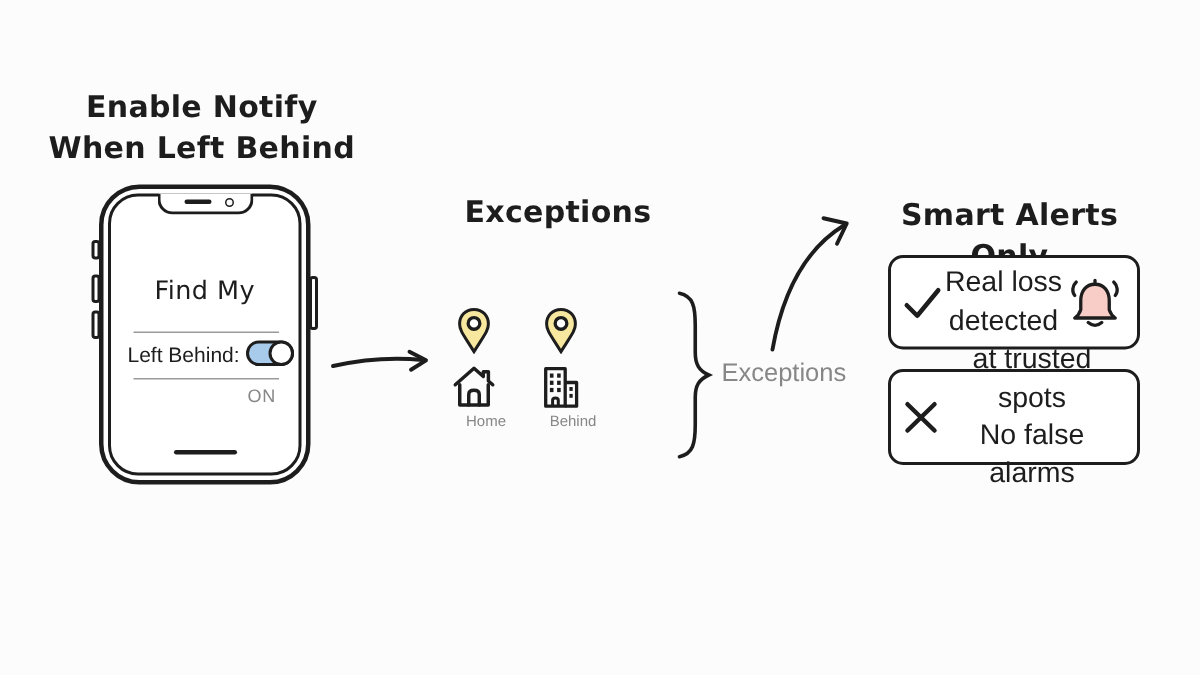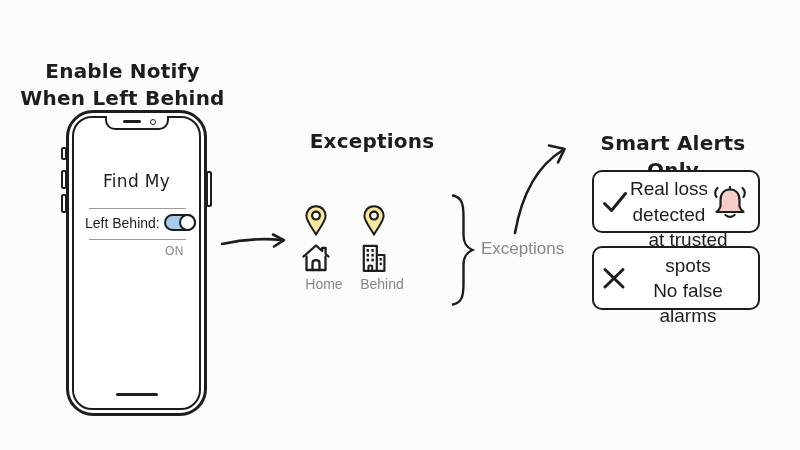--- a/index.html
+++ b/index.html
@@ -5,26 +5,26 @@
   :root{
     --ink:#1d1d1d; --gray:#878787; --pin-yellow:#F8E79E;
     --toggle-blue:#A9CBEB; --bell-pink:#F9CDC7; --background:#fcfcfc;
   }
   *{margin:0;padding:0;box-sizing:border-box;}
   html,body{width:800px;height:450px;overflow:hidden;}
   body{background:var(--background);font-family:"DejaVu Sans","Liberation Sans",sans-serif;color:var(--ink);}
   .stage{position:relative;width:800px;height:450px;}
 
   .title{position:absolute;font-weight:700;text-align:center;font-size:20px;line-height:1.33;letter-spacing:.2px;}
-  .t1{left:20px;top:58px;width:205px;}
+  .t1{left:32px;top:58px;width:205px;}
   .t2{left:282px;top:128px;width:180px;}
   .t3{left:576px;top:130px;width:194px;}
 
   
-  .phone{position:absolute;left:66px;top:110px;width:141px;height:306px;background:#fff;
+  .phone{position:absolute;left:66px;top:123px;width:141px;height:200px;background:#fff;
          border:3px solid var(--ink);border-radius:27px;}
   .phone-screen{position:absolute;left:3px;top:3px;right:3px;bottom:3px;border:2px solid var(--ink);border-radius:20px;background:#fff;}
   .notch{position:absolute;top:-2px;left:50%;transform:translateX(-50%);width:64px;height:14px;background:#fff;
          border:2px solid var(--ink);border-top:none;border-radius:0 0 10px 10px;}
   .speaker{position:absolute;left:16px;top:4px;width:18px;height:3px;background:var(--ink);border-radius:2px;}
   .camera{position:absolute;right:11px;top:2.5px;width:6px;height:6px;border:1.8px solid var(--ink);border-radius:50%;}
   .side-btn{position:absolute;width:6px;background:#fff;border:2px solid var(--ink);border-radius:2.5px;}
   .bl1{left:-8px;top:34px;height:13px;}
   .bl2{left:-8px;top:57px;height:19px;}
   .bl3{left:-8px;top:81px;height:19px;}
@@ -44,21 +44,21 @@
   .arrow1{position:absolute;left:220px;top:231px;}
   .arrow2{position:absolute;left:511px;top:143px;}
   .brace{position:absolute;left:450px;top:193px;}
   .brace-label{position:absolute;left:481px;top:239px;font-family:"Liberation Sans",sans-serif;font-size:17px;color:var(--gray);}
 
   
   .loc-row{position:absolute;left:287px;top:205px;display:flex;}
   .loc-col{width:58px;display:flex;flex-direction:column;align-items:center;}
   .loc-col .pin{margin-bottom:6px;}
   .loc-icon-slot{height:32px;display:flex;align-items:center;justify-content:center;}
-  .loc-label{margin-top:2px;font-family:"Liberation Sans",sans-serif;font-size:14px;color:var(--gray);margin-left:16px;}
+  .loc-label{margin-top:2px;font-family:"Liberation Sans",sans-serif;font-size:10px;color:var(--gray);margin-left:16px;}
 
   
   .card{position:absolute;left:592px;width:168px;background:#fff;border:2.5px solid var(--ink);border-radius:10px;
         display:flex;align-items:center;padding:0 8px;}
   .card1{top:170px;height:63px;}
   .card2{top:246px;height:64px;}
   .card-text{font-family:"Liberation Sans",sans-serif;font-size:19px;line-height:1.33;text-align:center;flex:1;}
   .mark{flex:0 0 auto;display:flex;align-items:center;}
   .bellwrap{flex:0 0 auto;display:flex;align-items:center;}
 </style>

